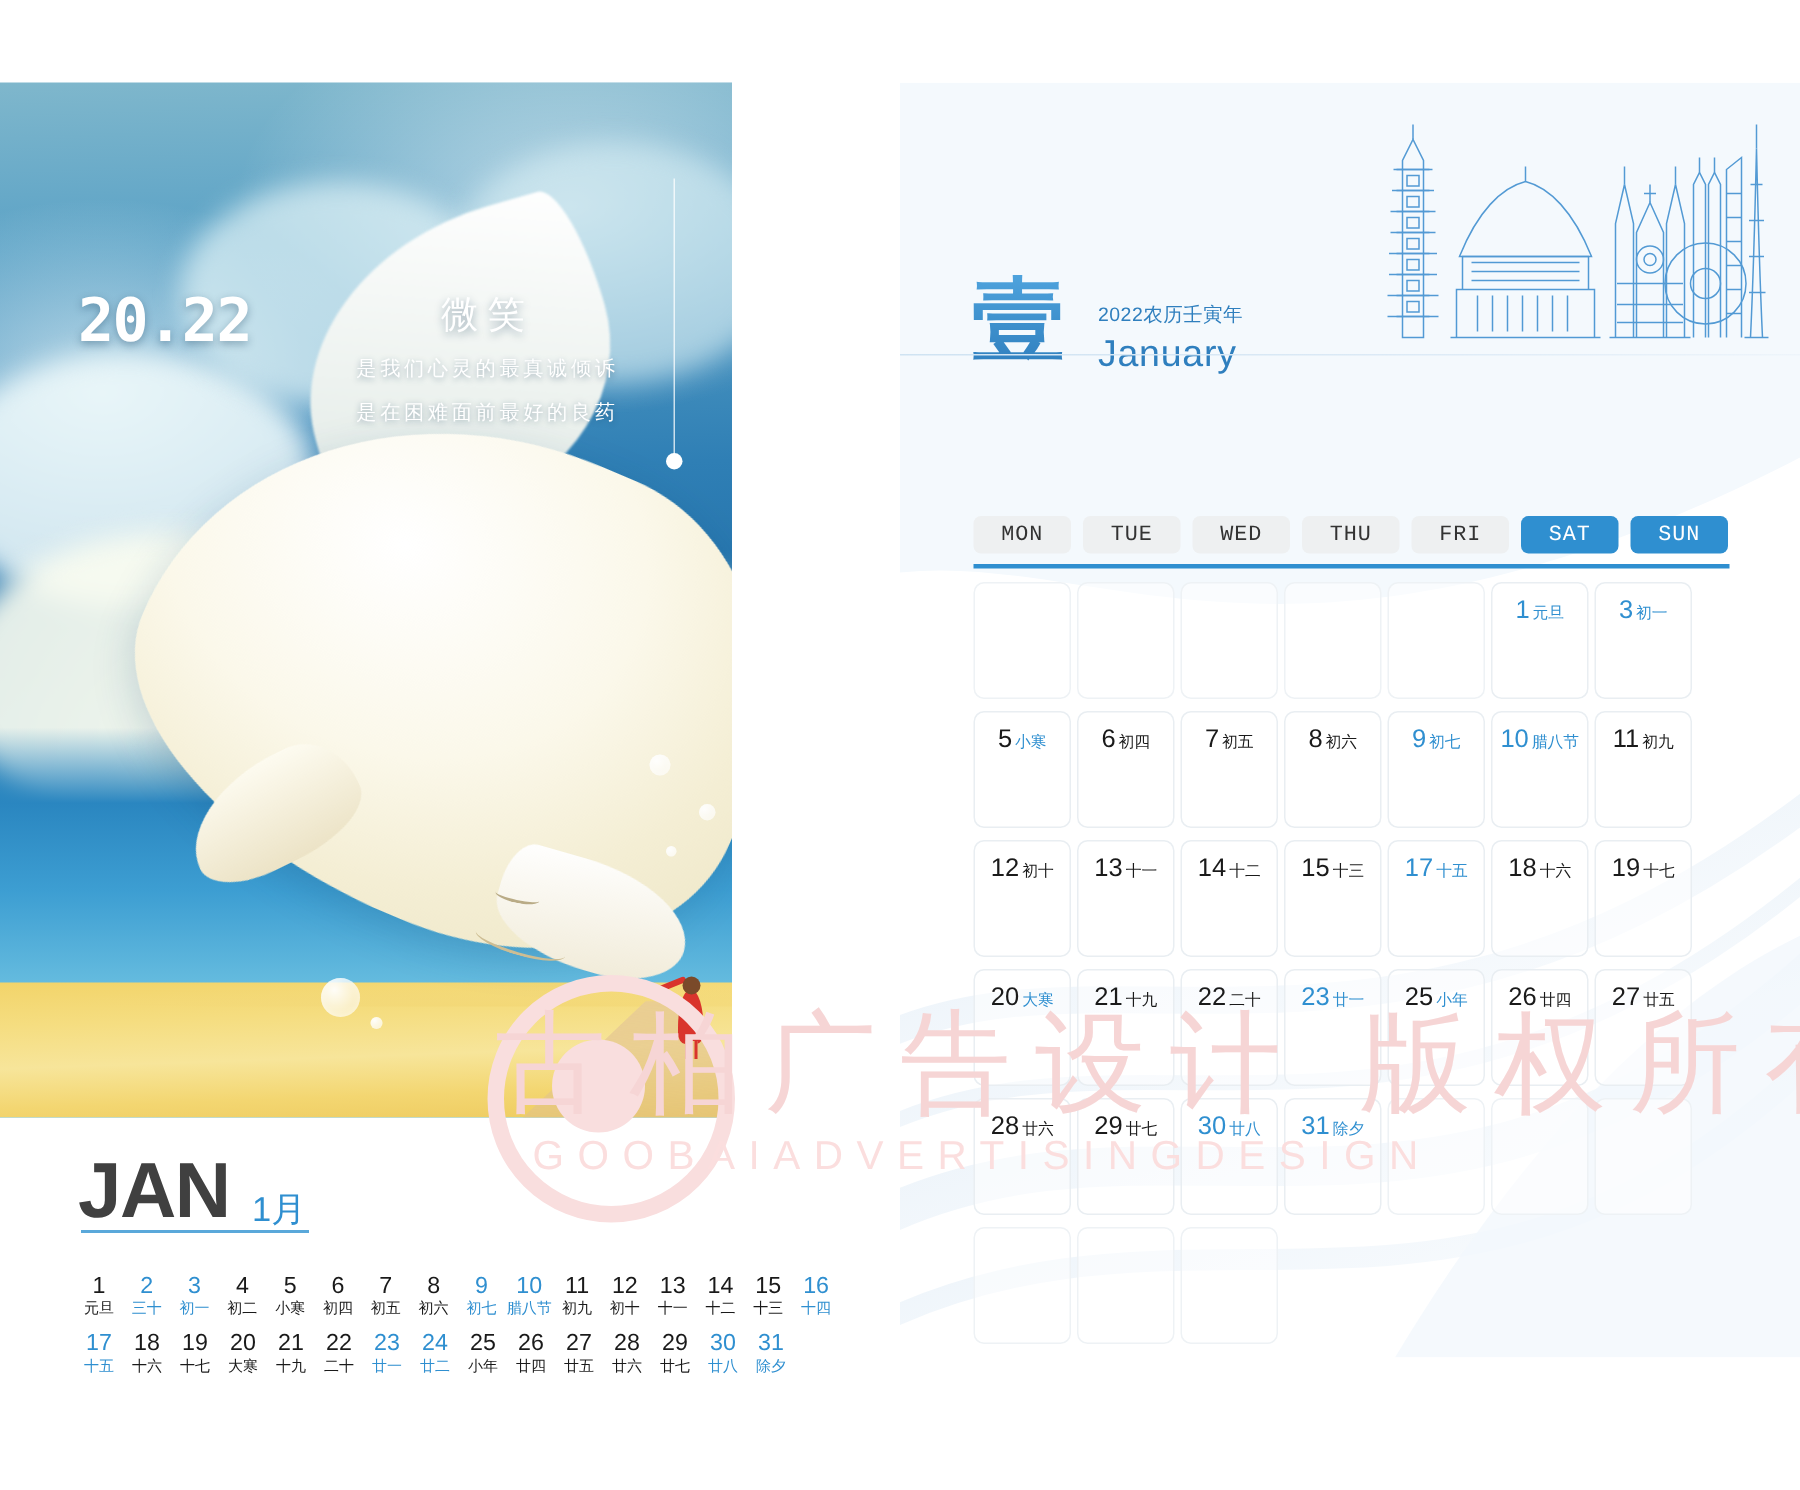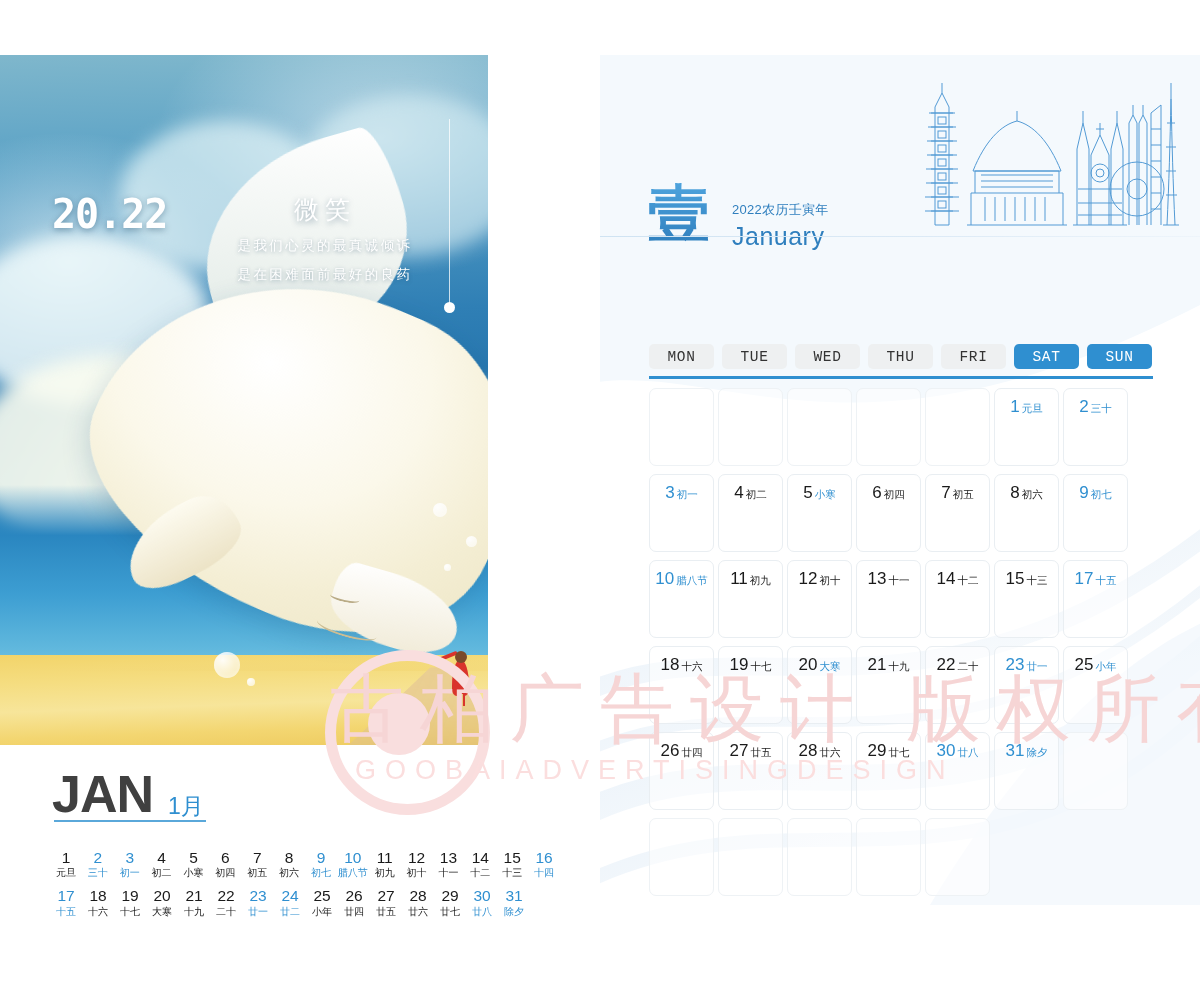--- a/index.html
+++ b/index.html
@@ -481,23 +481,21 @@
       </div>
     <div id="wd-rule"></div>
 
     <div id="grid">
         <div class="cell empty"></div>
         <div class="cell empty"></div>
         <div class="cell empty"></div>
         <div class="cell empty"></div>
         <div class="cell empty"></div>
         <div class="cell wk"><span class="d-num">1</span><span class="d-lun">元旦</span></div>
-        <div class="cell wk"><span class="d-num">2</span><span class="d-lun">三十</span></div>
         <div class="cell wk"><span class="d-num">3</span><span class="d-lun">初一</span></div>
-        <div class="cell"><span class="d-num">4</span><span class="d-lun">初二</span></div>
         <div class="cell"><span class="d-num">5</span><span class="d-lun hl">小寒</span></div>
         <div class="cell"><span class="d-num">6</span><span class="d-lun">初四</span></div>
         <div class="cell"><span class="d-num">7</span><span class="d-lun">初五</span></div>
         <div class="cell"><span class="d-num">8</span><span class="d-lun">初六</span></div>
         <div class="cell wk"><span class="d-num">9</span><span class="d-lun">初七</span></div>
         <div class="cell wk"><span class="d-num">10</span><span class="d-lun">腊八节</span></div>
         <div class="cell"><span class="d-num">11</span><span class="d-lun">初九</span></div>
         <div class="cell"><span class="d-num">12</span><span class="d-lun">初十</span></div>
         <div class="cell"><span class="d-num">13</span><span class="d-lun">十一</span></div>
         <div class="cell"><span class="d-num">14</span><span class="d-lun">十二</span></div>

